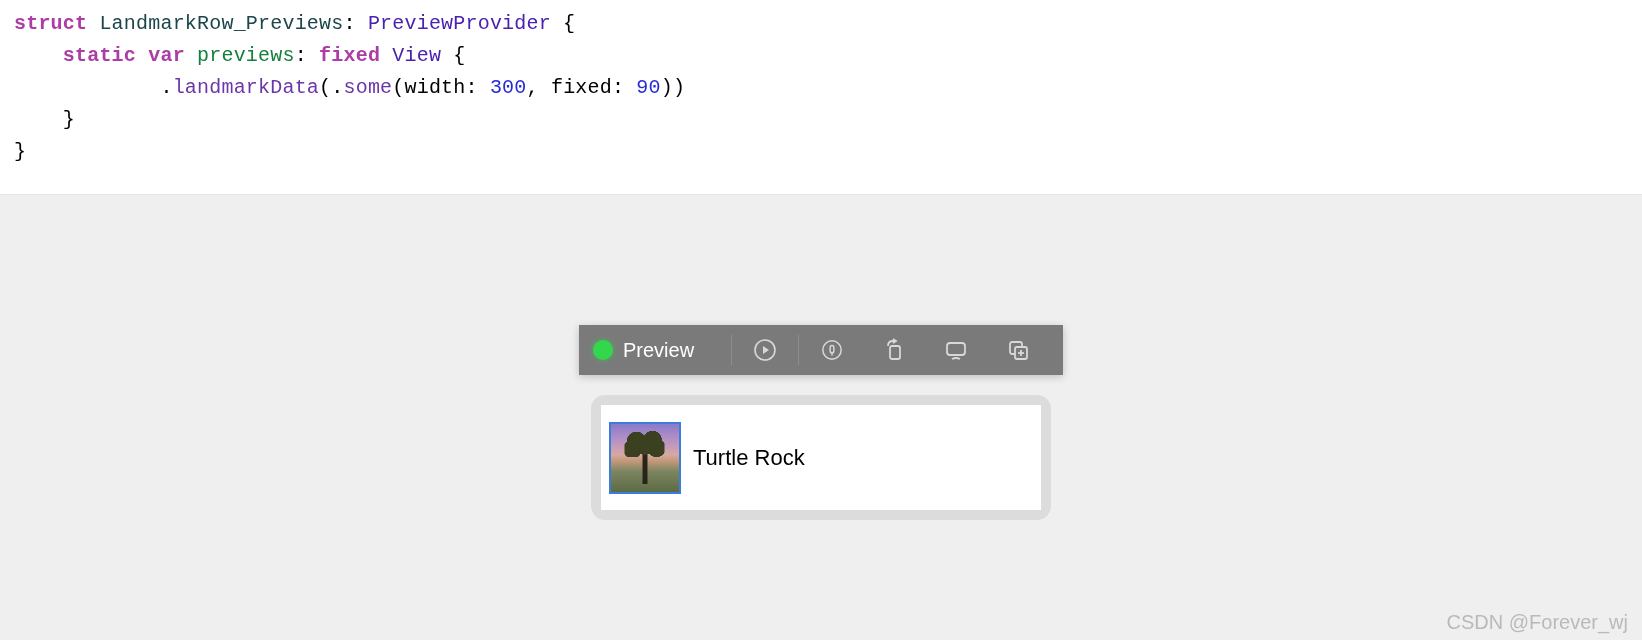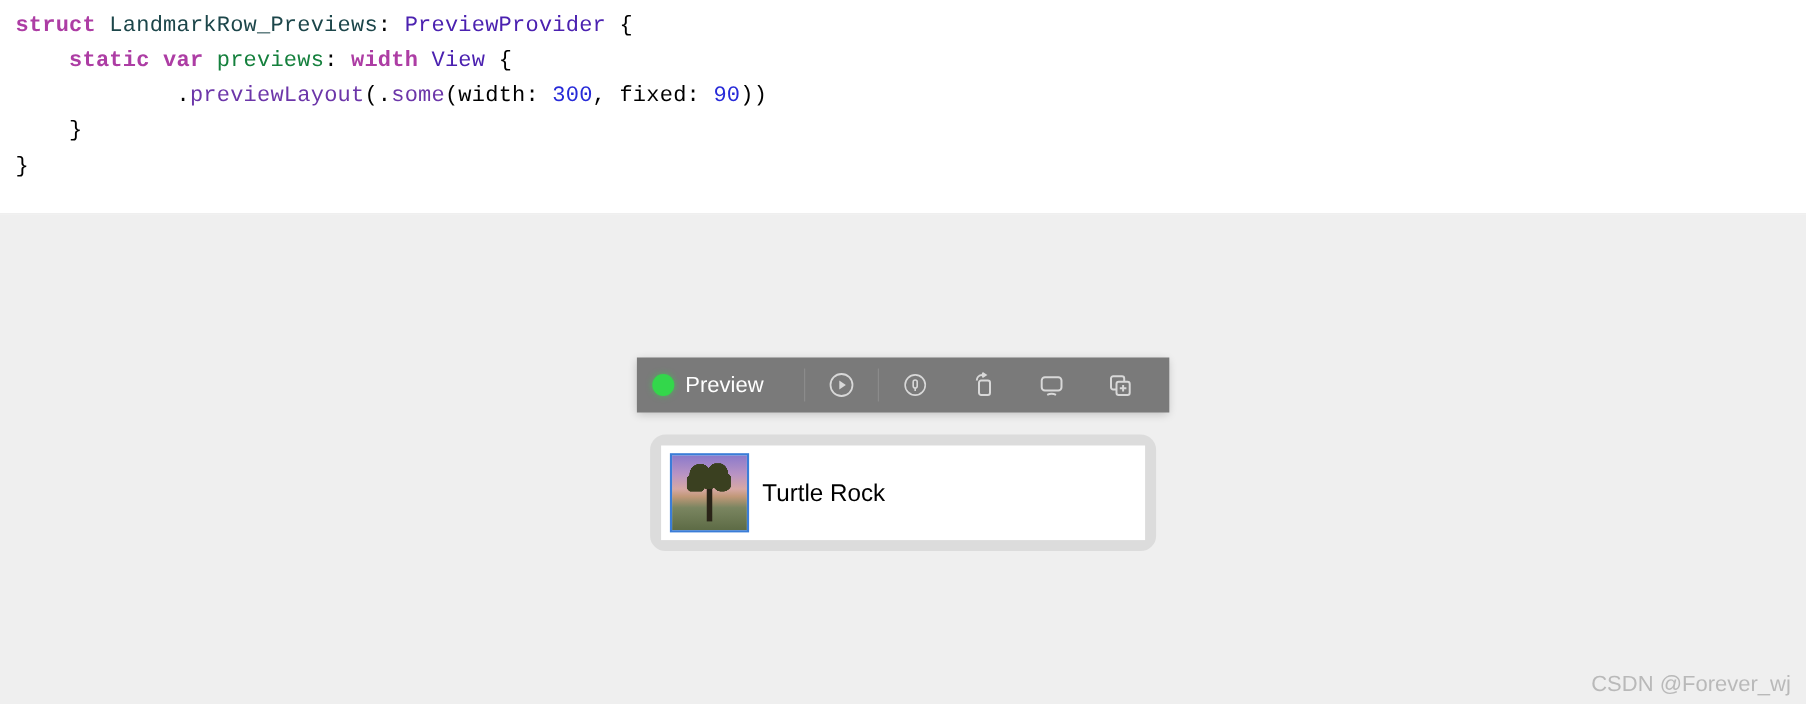--- a/index.html
+++ b/index.html
@@ -104,21 +104,21 @@
       left: 50%;
       transform: translateX(-50%);
       width: 460px;
       background: #dcdcdc;
       border-radius: 14px;
       padding: 10px;
     }
     .preview-card {
       background: #ffffff;
       width: 100%;
-      height: 86px;
+      height: 105px;
       display: flex;
       align-items: center;
       padding: 0 8px;
     }
     .thumb {
       width: 72px;
       height: 72px;
       border: 2px solid #3b7dd8;
       background: linear-gradient(to bottom,
         #8b7acb 0%,
@@ -162,22 +162,22 @@
       font-size: 20px;
       color: rgba(120,120,120,0.45);
     }
   </style>
 </head>
 <body>
 
 <div class="code-area">
   <div id="code-lines">
       <div class="code-line"><span class="kw-pink">struct</span><span class="plain"> </span><span class="type-teal">LandmarkRow_Previews</span><span class="plain">: </span><span class="type-purple">PreviewProvider</span><span class="plain"> {</span></div>
-      <div class="code-line">    <span class="kw-pink">static</span><span class="plain"> </span><span class="kw-pink">var</span><span class="plain"> </span><span class="member-teal">previews</span><span class="plain">: </span><span class="kw-pink">width</span><span class="plain"> </span><span class="type-purple">View</span><span class="plain"> {</span></div>
-      <div class="code-line">            <span class="plain">.</span><span class="method-purple">previewLayout</span><span class="plain">(.</span><span class="method-purple">some</span><span class="plain">(width: </span><span class="number-blue">300</span><span class="plain">, fixed: </span><span class="number-blue">90</span><span class="plain">))</span></div>
+      <div class="code-line">    <span class="kw-pink">static</span><span class="plain"> </span><span class="kw-pink">var</span><span class="plain"> </span><span class="member-teal">previews</span><span class="plain">: </span><span class="kw-pink">fixed</span><span class="plain"> </span><span class="type-purple">View</span><span class="plain"> {</span></div>
+      <div class="code-line">            <span class="plain">.</span><span class="method-purple">landmarkData</span><span class="plain">(.</span><span class="method-purple">some</span><span class="plain">(width: </span><span class="number-blue">300</span><span class="plain">, fixed: </span><span class="number-blue">90</span><span class="plain">))</span></div>
       <div class="code-line">    <span class="plain">}</span></div>
       <div class="code-line"><span class="plain">}</span></div>
     </div>
 </div>
 
 <div class="preview-area">
 
   <div class="preview-toolbar">
     <div class="status-dot"></div>
     <div class="preview-label">Preview</div>

